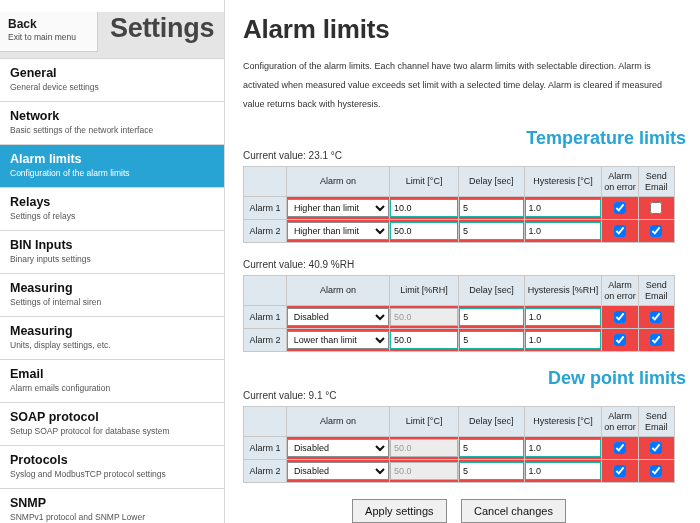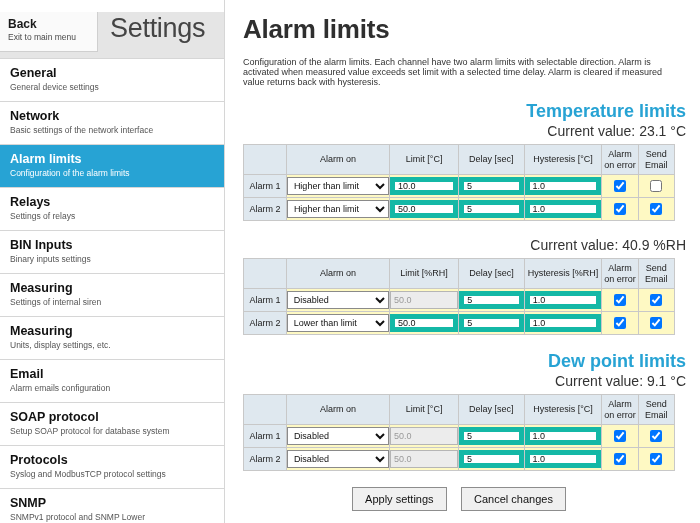--- a/index.html
+++ b/index.html
@@ -39,45 +39,45 @@
   }
   .nav-item:last-child { border-bottom: 1px solid #d6d6d6; }
   .nav-item .t { font-size: 12.5px; font-weight: bold; color: #111; line-height: 15px; }
   .nav-item .s { font-size: 8.5px; color: #555; line-height: 11px; margin-top: 1px; }
   .nav-item.active { background: #27a3d4; }
   .nav-item.active .t, .nav-item.active .s { color: #ffffff; }
 
   
   .settings-title {
     position: absolute; left: 110px; top: 13px;
-    font-size: 27px; font-weight: normal; color: #444;
+    font-size: 27px; font-weight: bold; color: #444;
     letter-spacing: -0.3px;
   }
 
   
   .content {
     position: absolute; left: 224px; top: 0;
     width: 476px; height: 523px;
     border-left: 1px solid #d6d6d6;
     padding: 10px 14px 0 18px;
   }
   .h1 {
     font-size: 26px; font-weight: bold; color: #2f2f2f;
     margin: 4px 0 12px 0; letter-spacing: -0.2px;
   }
   .desc {
-    font-size: 9px; color: #333; line-height: 10px;
+    font-size: 9px; color: #333; line-height: 19px;
     margin-bottom: 14px; max-width: 450px;
   }
   .sect-title {
     font-size: 18px; font-weight: bold; color: #27a3d4;
     margin-bottom: 1px;
     text-align: right;
   }
-  .sect-cur { font-size: 14px; color: #333; margin-bottom: 5px; text-align: right; }
+  .sect-cur { font-size: 10px; color: #333; margin-bottom: 5px; }
 
   table.grid {
     border-collapse: collapse;
     width: 432px;
     margin-bottom: 16px;
   }
   table.grid th, table.grid td {
     border: 1px solid #c8c8c8;
     font-size: 9px;
     color: #222;
@@ -92,40 +92,40 @@
     line-height: 11px;
   }
   td.rowlab {
     background: #dfe8ef;
     text-align: center;
     padding-left: 5px;
     width: 44px;
     height: 23px;
     font-size: 9px;
   }
-  td.cell { padding: 2px 4px; height: 23px; background: #fef9c3; text-decoration: underline; }
+  td.cell { padding: 2px 4px; height: 23px; background: #ef4444; text-decoration: underline; }
   td.cell.center { text-align: center; }
 
   select.sel {
     width: 100%;
     font-size: 9px;
     font-family: "Liberation Sans", sans-serif;
     height: 18px;
     padding: 0 2px;
     border: 1px solid #8a8a8a;
     background: #ffffff;
     color: #111;
   }
   input.txt {
     width: 100%;
     font-size: 9px;
     font-family: "Liberation Sans", sans-serif;
     height: 18px;
     padding: 1px 3px;
-    border: 5px solid #14b8a6;
+    border: 1px solid #14b8a6;
     background: #ffffff;
     color: #111;
   }
   input.txt:disabled, input.txt.dis {
     background: #ececec; color: #9a9a9a; border: 1px solid #b5b5b5;
   }
   input[type=checkbox].cb {
     width: 12px; height: 12px; margin: 0; vertical-align: middle;
   }
   .colw-alarmon { width: 108px; }

